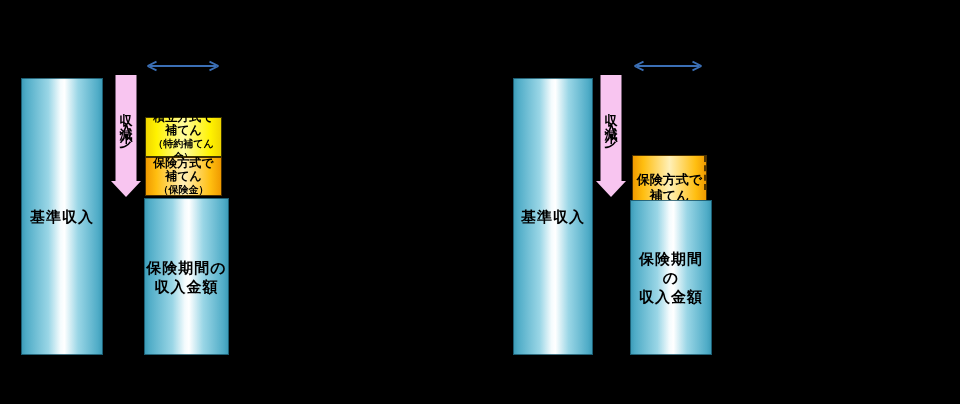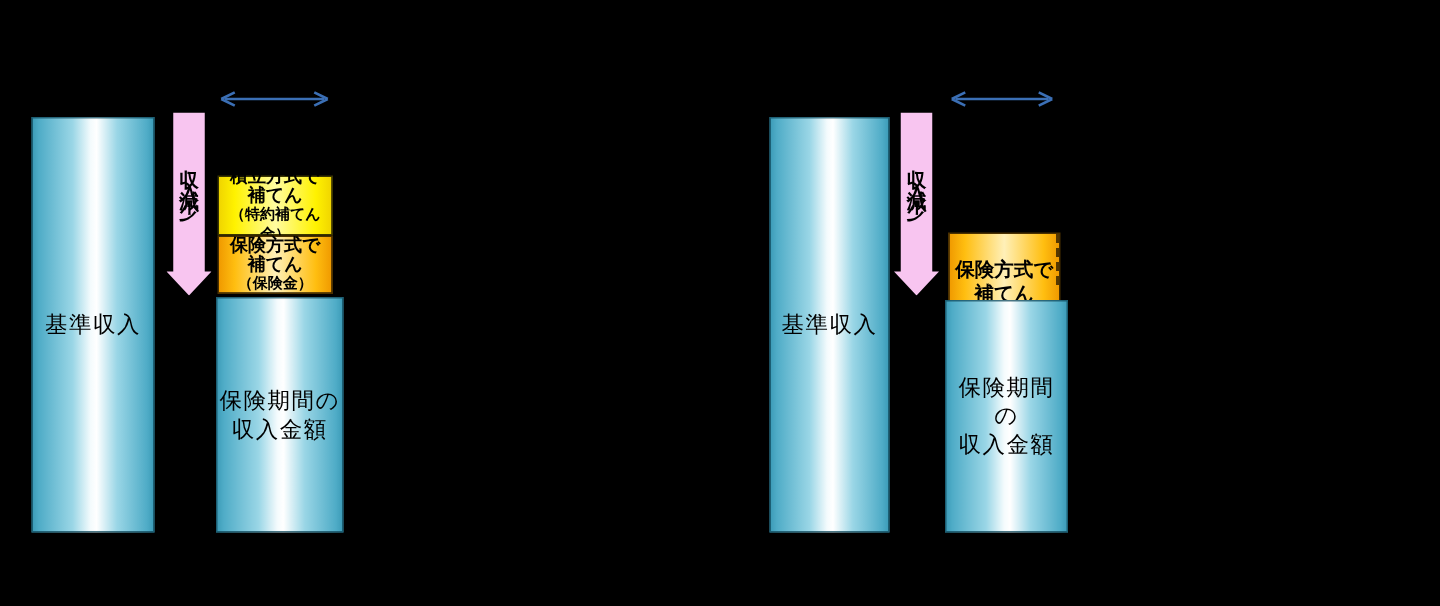--- a/index.html
+++ b/index.html
@@ -8,21 +8,21 @@
     font-family:"Liberation Sans","DejaVu Sans",sans-serif;color:#000;
   }
   .abs{position:absolute;}
   
   .bar{
     background:linear-gradient(90deg,#3E9DB9 0%,#4FACC7 5%,#9AD6E6 33%,#F4FBFD 48%,#FFFFFF 53%,#9AD6E6 70%,#4FACC7 95%,#3E9DB9 100%);
     border:1px solid rgba(16,74,92,0.75);
     box-sizing:border-box;
     display:flex;flex-direction:column;align-items:center;justify-content:center;
   }
-  .bar-label{font-size:15px;font-weight:400;line-height:19px;text-align:center;letter-spacing:1px;}
+  .bar-label{font-size:15px;font-weight:700;line-height:19px;text-align:center;letter-spacing:1px;}
   
   .box{
     box-sizing:border-box;
     display:flex;flex-direction:column;align-items:center;justify-content:center;
     text-align:center;
   }
   .box span{display:block;}
   .box-yellow{
     background:linear-gradient(90deg,#F0D500 0%,#FFF200 14%,#FFFCA0 50%,#FFF200 86%,#F0D500 100%);
     border:1px solid #3A3500;

